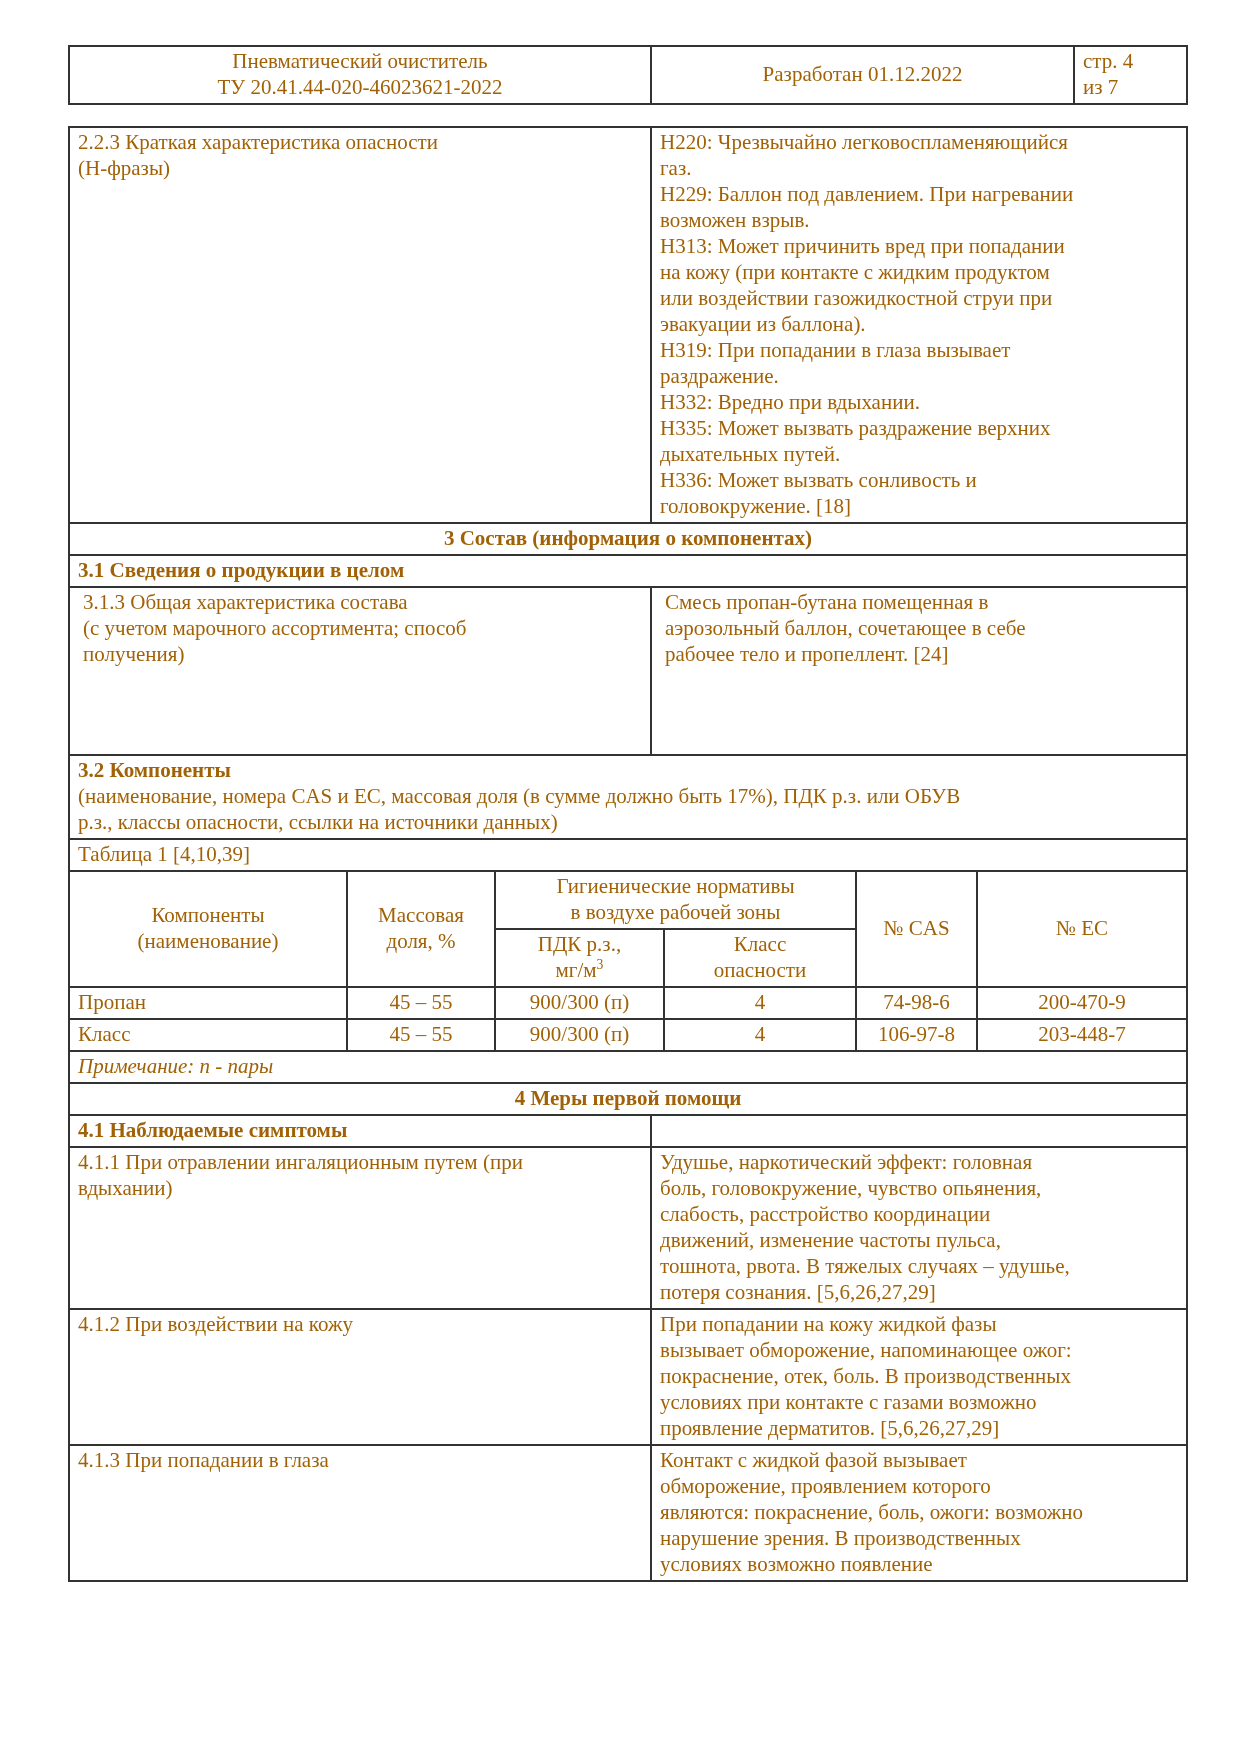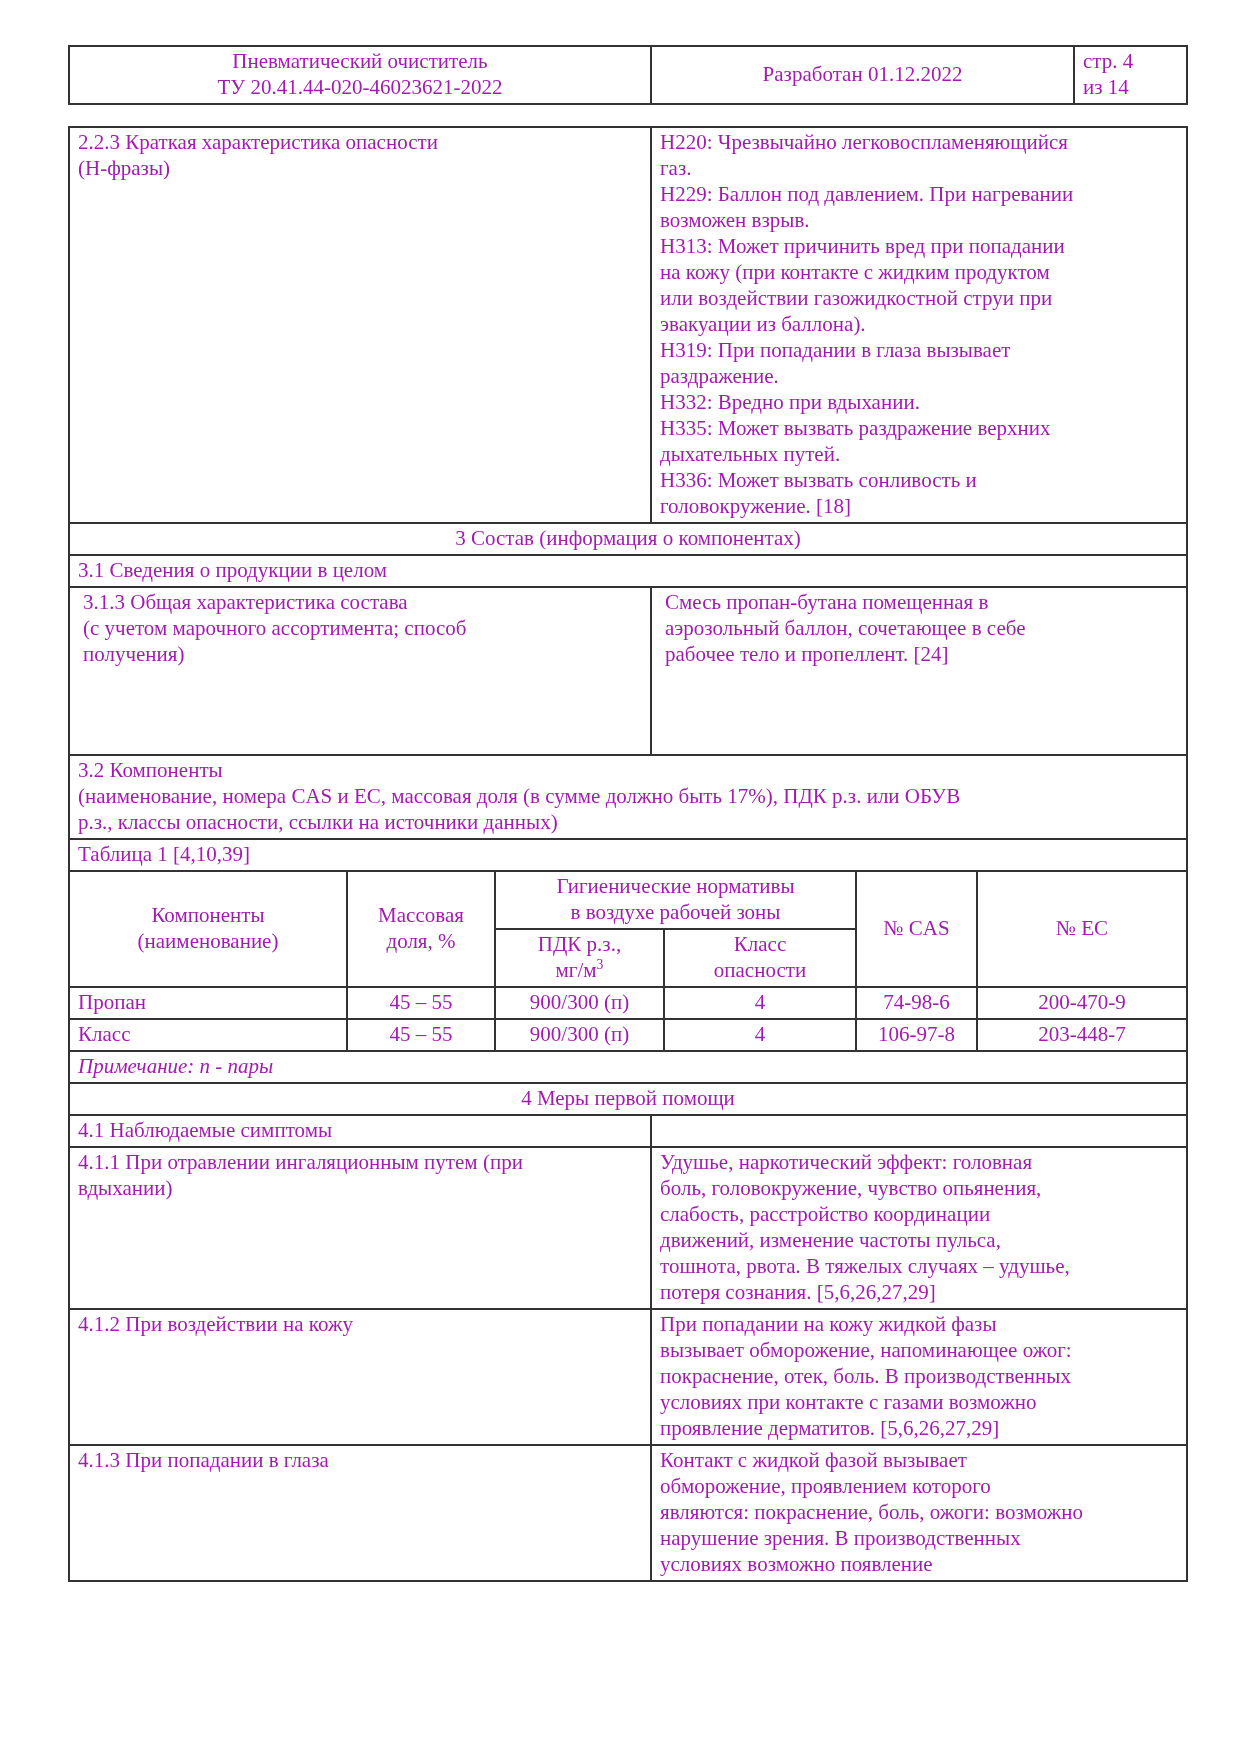--- a/index.html
+++ b/index.html
@@ -1,38 +1,38 @@
 <!DOCTYPE html>
 <html><head>
 <meta charset="utf-8">
 <style>
   html,body { margin:0; padding:0; background:#ffffff; }
   .page {
     position:relative;
     width:1241px; height:1755px;
     background:#ffffff;
     font-family:"Liberation Serif","DejaVu Serif",serif;
-    color:#a21caf;
+    color:#a16207;
     font-size:21px;
     line-height:26px;
     overflow:hidden;
   }
   .doc { position:absolute; left:68px; top:45px; width:1118px; }
   table { border-collapse:collapse; width:1118px; table-layout:fixed; }
   td {
     border:2px solid #333333;
     padding:1px 8px 3px 8px;
     vertical-align:top;
     overflow:hidden;
   }
   .gap { height:21px; }
   .stack { margin-top:-2px; }          
   .c  { text-align:center; }
   .r  { text-align:left; }
-  .b  { font-weight:normal; }
+  .b  { font-weight:bold; }
   .i  { font-style:italic; }
   .p  { white-space:pre-line; }
   .vm { vertical-align:middle; }
   .h56  td { height:52px; }
   .h166 td { height:162px;padding-left:13px; }
   sup { font-size:0.65em; line-height:0; }
 </style>
 </head>
 <body>
 
@@ -44,21 +44,21 @@
           <col style="width:582px">
           <col style="width:423px">
           <col style="width:113px">
         </colgroup>
       <tbody>
           <tr>
         <td class="c p vm">Пневматический очиститель
 ТУ 20.41.44-020-46023621-2022</td>
         <td class="c vm">Разработан 01.12.2022</td>
         <td class="p vm">стр. 4
-из 14</td>
+из 7</td>
       </tr>
     </tbody>
       </table>
 
     <div class="gap"></div>
 
     <table>
       <colgroup>
           <col style="width:582px">
           <col style="width:536px">

